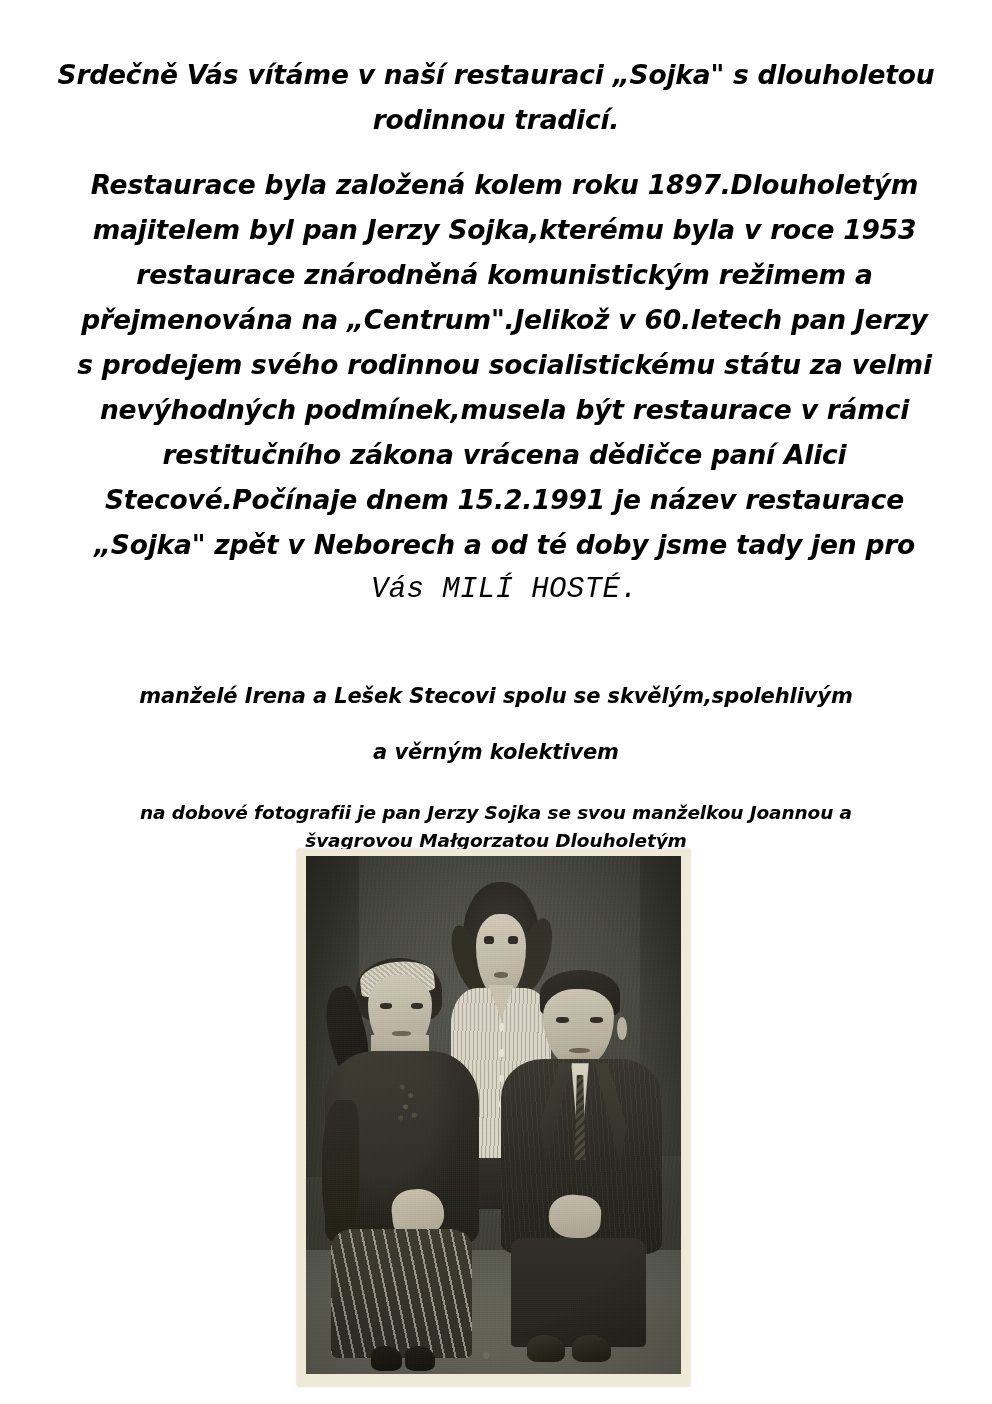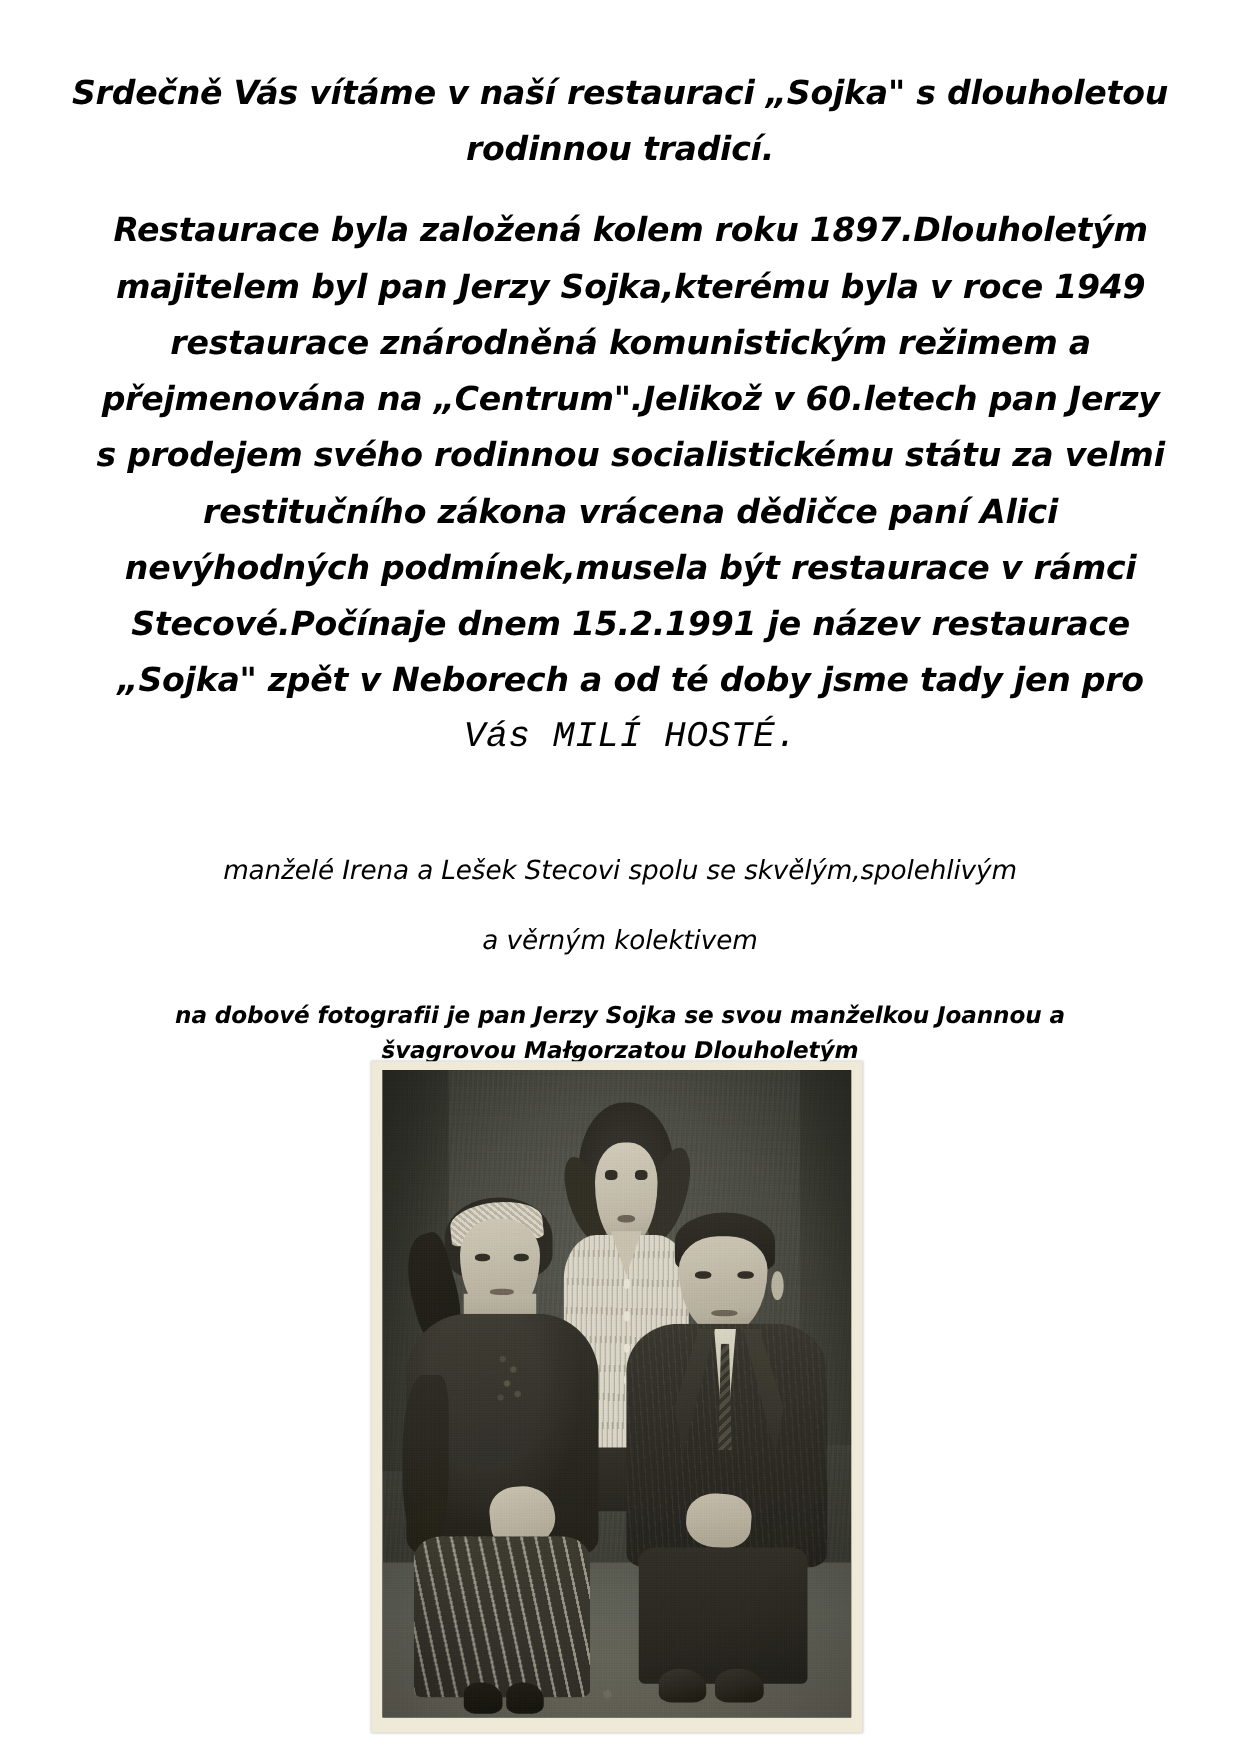--- a/index.html
+++ b/index.html
@@ -59,21 +59,21 @@
     font-size: 29px;
     letter-spacing: 0.4px;
     font-family: Liberation Mono, monospace;
   }
 
   .signature-block {
     top: 668px;
   }
   .signature-block .line {
     font-family: "DejaVu Sans", sans-serif;
-    font-weight: normal;
+    font-weight: bold;
     font-style: italic;
     font-size: 21px;
     line-height: 56px;
     letter-spacing: -0.1px;
   }
 
   .caption-block {
     top: 799px;
   }
   .caption-block .line {
@@ -400,26 +400,26 @@
 
 <div class="page">
 
   <div class="doc-text heading-block">
     <div class="line">Srdečně Vás vítáme v naší restauraci „Sojka" s dlouholetou</div>
     <div class="line">rodinnou tradicí.</div>
   </div>
 
   <div class="doc-text body-block">
     <div class="line">Restaurace byla založená kolem roku 1897.Dlouholetým</div>
-    <div class="line">majitelem byl pan Jerzy Sojka,kterému byla v roce 1949</div>
+    <div class="line">majitelem byl pan Jerzy Sojka,kterému byla v roce 1953</div>
     <div class="line">restaurace znárodněná komunistickým režimem a</div>
     <div class="line">přejmenována na „Centrum".Jelikož v 60.letech pan Jerzy</div>
     <div class="line">s prodejem svého rodinnou socialistickému státu za velmi</div>
+    <div class="line">nevýhodných podmínek,musela být  restaurace v rámci</div>
     <div class="line">restitučního zákona vrácena dědičce paní Alici</div>
-    <div class="line">nevýhodných podmínek,musela být  restaurace v rámci</div>
     <div class="line">Stecové.Počínaje dnem 15.2.1991 je název restaurace</div>
     <div class="line">„Sojka" zpět v Neborech a od té doby jsme tady jen pro</div>
     <div class="line final">Vás MILÍ HOSTÉ.</div>
   </div>
 
   <div class="doc-text signature-block">
     <div class="line">manželé Irena a Lešek Stecovi spolu se skvělým,spolehlivým</div>
     <div class="line">a věrným kolektivem</div>
   </div>
 

